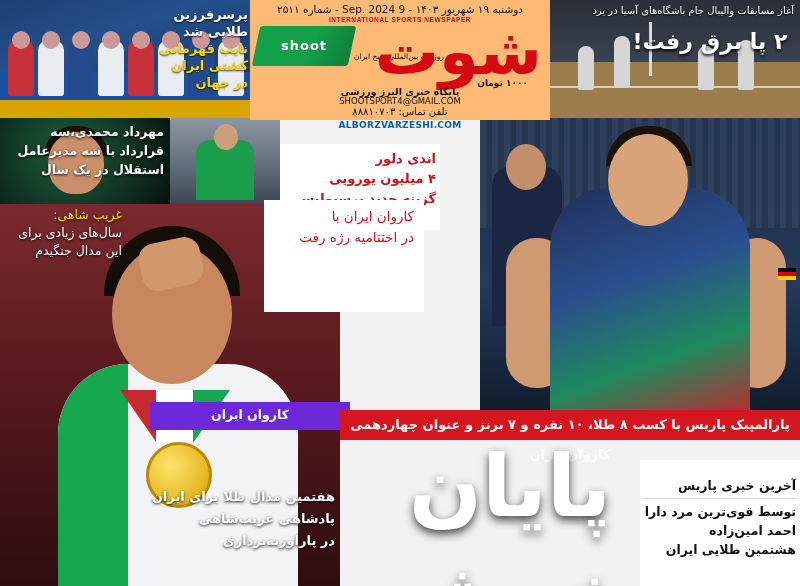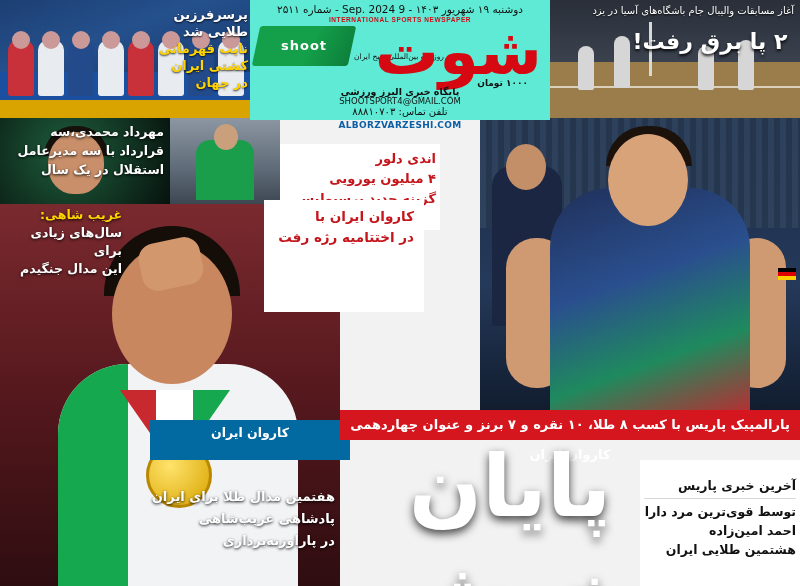--- a/index.html
+++ b/index.html
@@ -9,21 +9,21 @@
     font-family:"DejaVu Sans","Liberation Sans",sans-serif;
     position:relative;
   }
   .page{position:relative;width:800px;height:586px;overflow:hidden;background:#f2f2f2;}
 
   
   .photo{position:absolute;overflow:hidden;}
   .ph-inner{position:absolute;inset:0;}
 
   
-  .masthead{position:absolute;left:250px;top:0;width:300px;height:120px;background:#5eead4;z-index:5;}
+  .masthead{position:absolute;left:250px;top:0;width:300px;height:120px;background:#fdba74;z-index:5;}
   .dateline{
     position:absolute;top:2px;left:0;width:300px;height:14px;
     font-size:10.5px;color:#111;text-align:center;line-height:14px;white-space:nowrap;
   }
   .eng-title{
     position:absolute;top:16px;left:0;width:300px;
     font-size:6.5px;letter-spacing:.6px;color:#d00d17;text-align:center;line-height:8px;
     font-family:"Liberation Sans",sans-serif;font-weight:bold;
   }
   .logo-wrap{position:absolute;top:22px;left:0;width:300px;height:62px;}
@@ -157,42 +157,42 @@
   .cl-head{position:absolute;left:112px;top:40px;width:120px;height:140px;border-radius:50%;background:#c8875f;}
   .cl-hair{position:absolute;left:104px;top:22px;width:136px;height:70px;border-radius:70px 70px 0 0;background:#140d08;}
   .cl-hand{position:absolute;left:140px;top:36px;width:62px;height:48px;border-radius:16px;background:#d2976c;transform:rotate(-12deg);}
   .cl-medal{position:absolute;left:146px;top:238px;width:60px;height:60px;border-radius:50%;
     background:radial-gradient(circle at 35% 35%,#ffe36b,#d8a300);border:3px solid #b98700;}
   .cl-ribbon{position:absolute;left:120px;top:186px;width:110px;height:60px;
     background:linear-gradient(90deg,#c8292f 0 33%,#ffffff 33% 66%,#16a84e 66% 100%);clip-path:polygon(0 0,100% 0,62% 100%,38% 100%);}
 
   
   .cap{
-    position:absolute;text-align:right;font-weight:bold;
+    position:absolute;text-align:right;font-weight:normal;
     text-shadow:0 1px 3px rgba(0,0,0,.9);
   }
   #cap-gharib{
     left:2px;top:206px;width:120px;color:#ffffff;font-size:12.5px;line-height:18px;
   }
   #cap-gharib .y{color:#ffd400;}
   #cap-karevan{
     left:264px;top:206px;width:150px;color:#c4161c;font-size:13.5px;line-height:21px;text-shadow:none;
   }
   .karevan-box{
     position:absolute;left:264px;top:200px;width:160px;height:112px;background:#ffffff;
   }
 
   
   #banner-paris{
     position:absolute;left:340px;top:410px;width:460px;height:30px;background:#d5161f;
     color:#ffffff;font-size:13px;font-weight:bold;line-height:30px;text-align:center;
     letter-spacing:0;
   }
   #banner-karevan{
-    position:absolute;left:150px;top:420px;width:200px;height:40px;background:#0369a1;
+    position:absolute;left:150px;top:402px;width:200px;height:28px;background:#6d28d9;
     color:#ffffff;font-size:12.5px;font-weight:bold;line-height:26px;text-align:center;
   }
 
   
   #headline{
     position:absolute;left:330px;top:432px;width:360px;height:130px;
     color:#ffffff;font-size:86px;font-weight:bold;line-height:108px;text-align:center;
     text-shadow:0 4px 10px rgba(0,0,0,.75);
     letter-spacing:-2px;
   }

